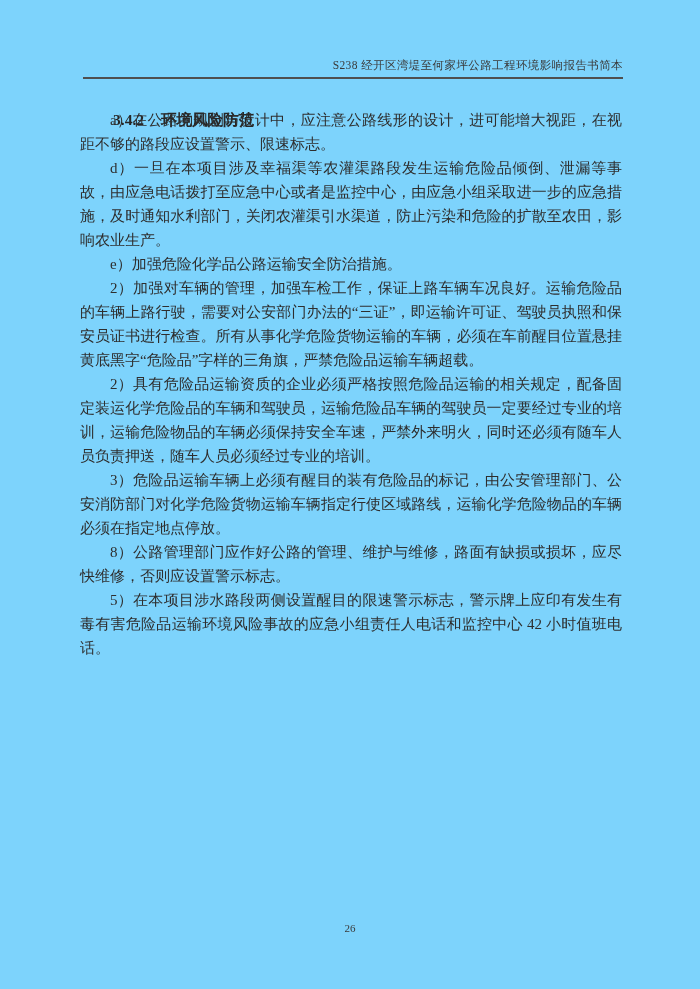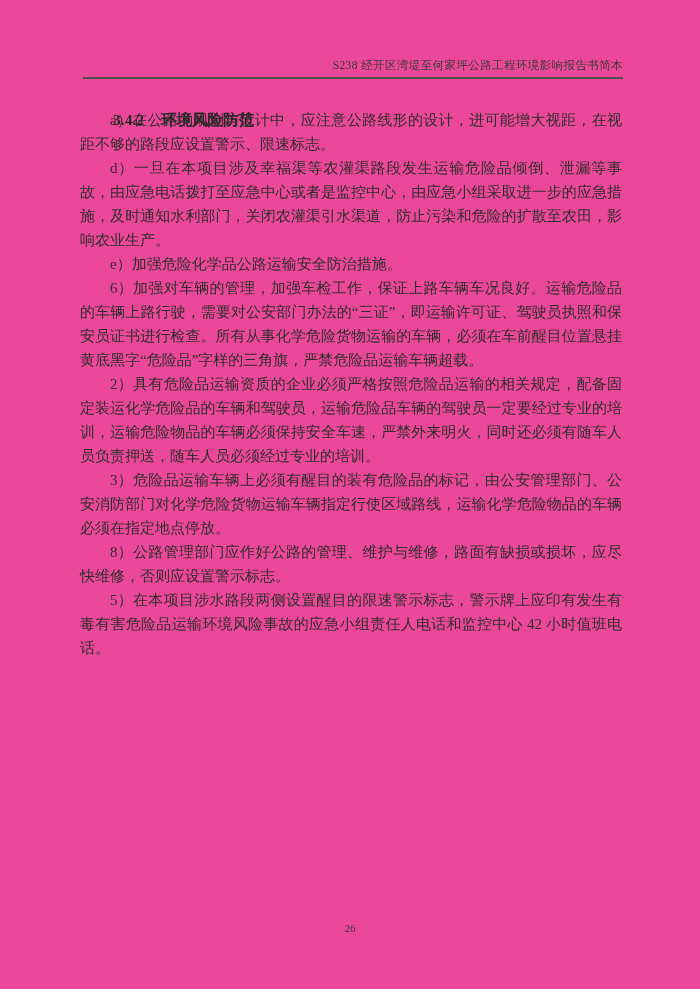--- a/index.html
+++ b/index.html
@@ -4,21 +4,21 @@
 <style>
   html, body {
     margin: 0;
     padding: 0;
     background: #ffffff;
   }
   .page {
     position: relative;
     width: 700px;
     height: 989px;
-    background: #ec4899;
+    background: #7dd3fc;
     overflow: hidden;
     font-family: "Liberation Serif", "DejaVu Serif", serif;
     color: #2e2e2e;
   }
   .running-header {
     position: absolute;
     top: 58px;
     left: 80px;
     width: 543px;
     text-align: right;
@@ -87,21 +87,21 @@
 
   <h2 class="section-heading">
     <span class="sec-num">3.4.2</span>
     <span>环境风险防范</span>
   </h2>
 
   <div class="body-text">
     <p>a）在公路的规划与设计中，应注意公路线形的设计，进可能增大视距，在视距不够的路段应设置警示、限速标志。</p>
     <p>d）一旦在本项目涉及幸福渠等农灌渠路段发生运输危险品倾倒、泄漏等事故，由应急电话拨打至应急中心或者是监控中心，由应急小组采取进一步的应急措施，及时通知水利部门，关闭农灌渠引水渠道，防止污染和危险的扩散至农田，影响农业生产。</p>
     <p>e）加强危险化学品公路运输安全防治措施。</p>
-    <p>6）加强对车辆的管理，加强车检工作，保证上路车辆车况良好。运输危险品的车辆上路行驶，需要对公安部门办法的“三证”，即运输许可证、驾驶员执照和保安员证书进行检查。所有从事化学危险货物运输的车辆，必须在车前醒目位置悬挂黄底黑字“危险品”字样的三角旗，严禁危险品运输车辆超载。</p>
+    <p>2）加强对车辆的管理，加强车检工作，保证上路车辆车况良好。运输危险品的车辆上路行驶，需要对公安部门办法的“三证”，即运输许可证、驾驶员执照和保安员证书进行检查。所有从事化学危险货物运输的车辆，必须在车前醒目位置悬挂黄底黑字“危险品”字样的三角旗，严禁危险品运输车辆超载。</p>
     <p>2）具有危险品运输资质的企业必须严格按照危险品运输的相关规定，配备固定装运化学危险品的车辆和驾驶员，运输危险品车辆的驾驶员一定要经过专业的培训，运输危险物品的车辆必须保持安全车速，严禁外来明火，同时还必须有随车人员负责押送，随车人员必须经过专业的培训。</p>
     <p>3）危险品运输车辆上必须有醒目的装有危险品的标记，由公安管理部门、公安消防部门对化学危险货物运输车辆指定行使区域路线，运输化学危险物品的车辆必须在指定地点停放。</p>
     <p>8）公路管理部门应作好公路的管理、维护与维修，路面有缺损或损坏，应尽快维修，否则应设置警示标志。</p>
     <p>5）在本项目涉水路段两侧设置醒目的限速警示标志，警示牌上应印有发生有毒有害危险品运输环境风险事故的应急小组责任人电话和监控中心 42 小时值班电话。</p>
   </div>
 
   <div class="page-footer">
     <span>26</span>
   </div>
 

